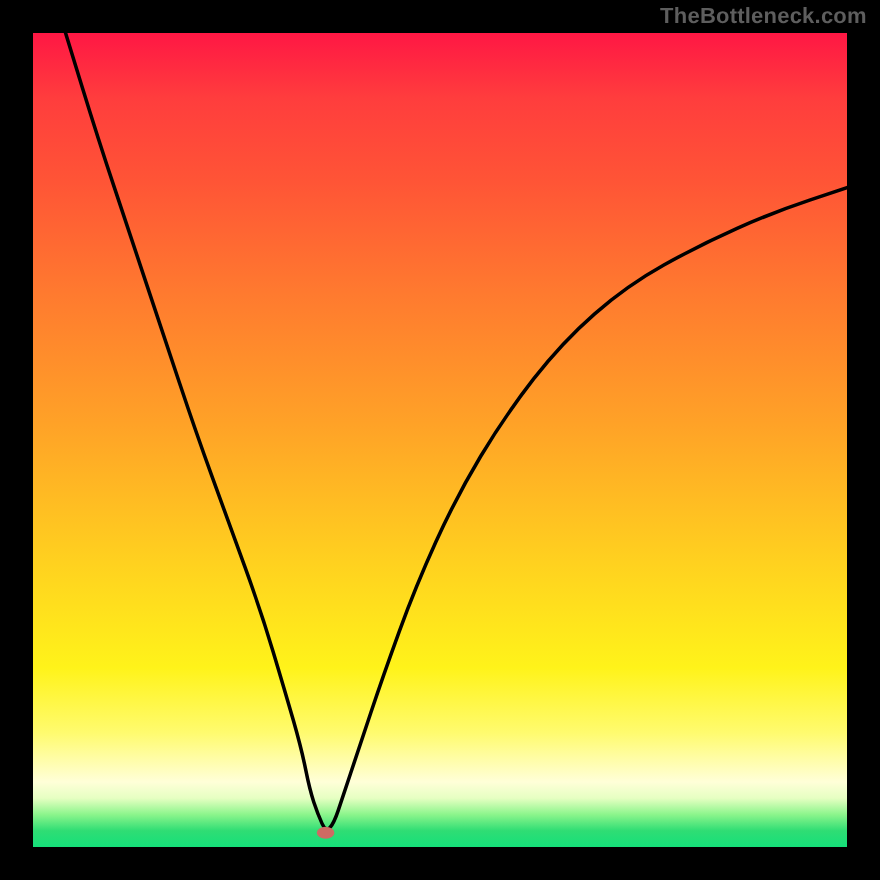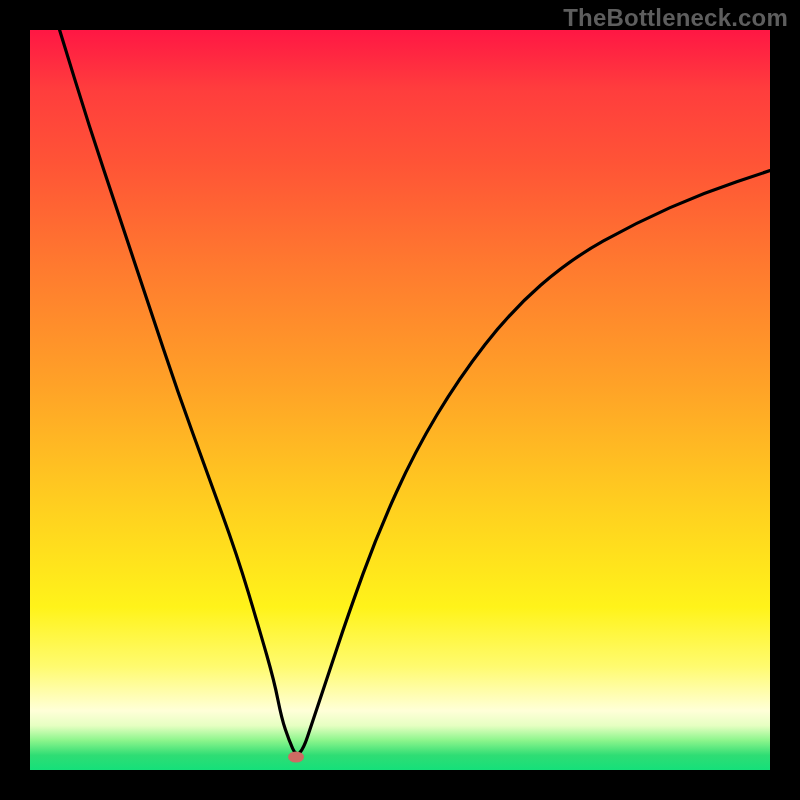--- a/index.html
+++ b/index.html
@@ -8,21 +8,21 @@
     position: relative;
     width: 800px;
     height: 800px;
     background: #000;
   }
   .watermark {
     position: absolute;
     top: 4px;
     right: 12px;
     font-family: Arial, Helvetica, sans-serif;
-    font-size: 24px;
+    font-size: 20px;
     font-weight: 600;
     color: #5e5e5e;
     letter-spacing: 0.2px;
     user-select: none;
   }
   .plot {
     position: absolute;
     left: 30px;
     top: 30px;
     width: 740px;

